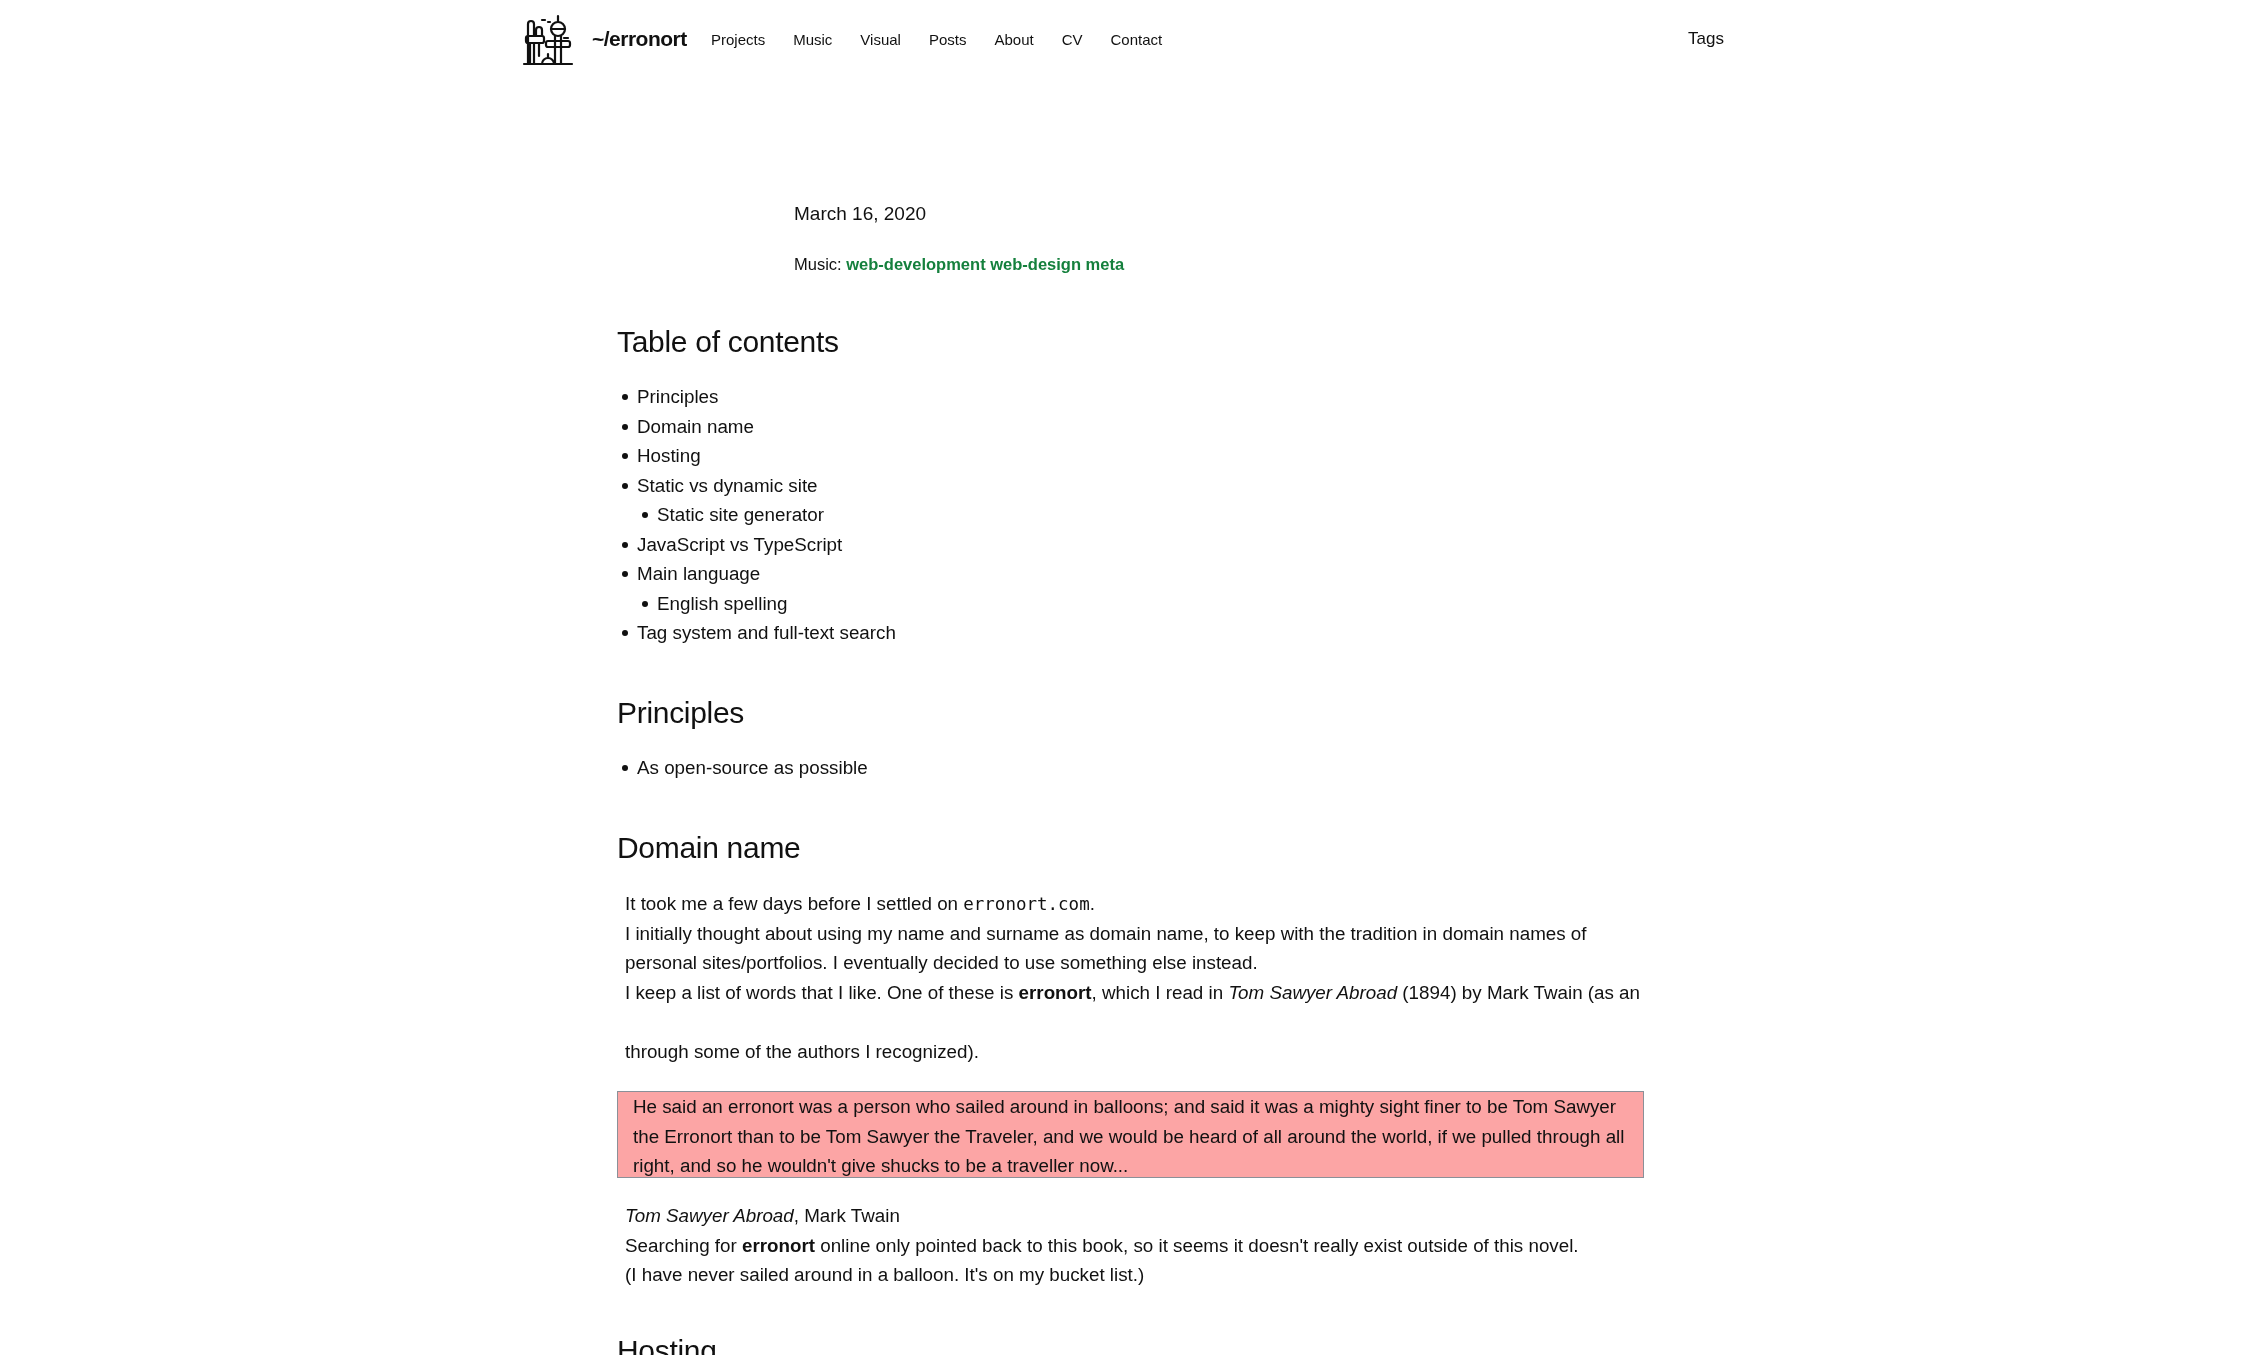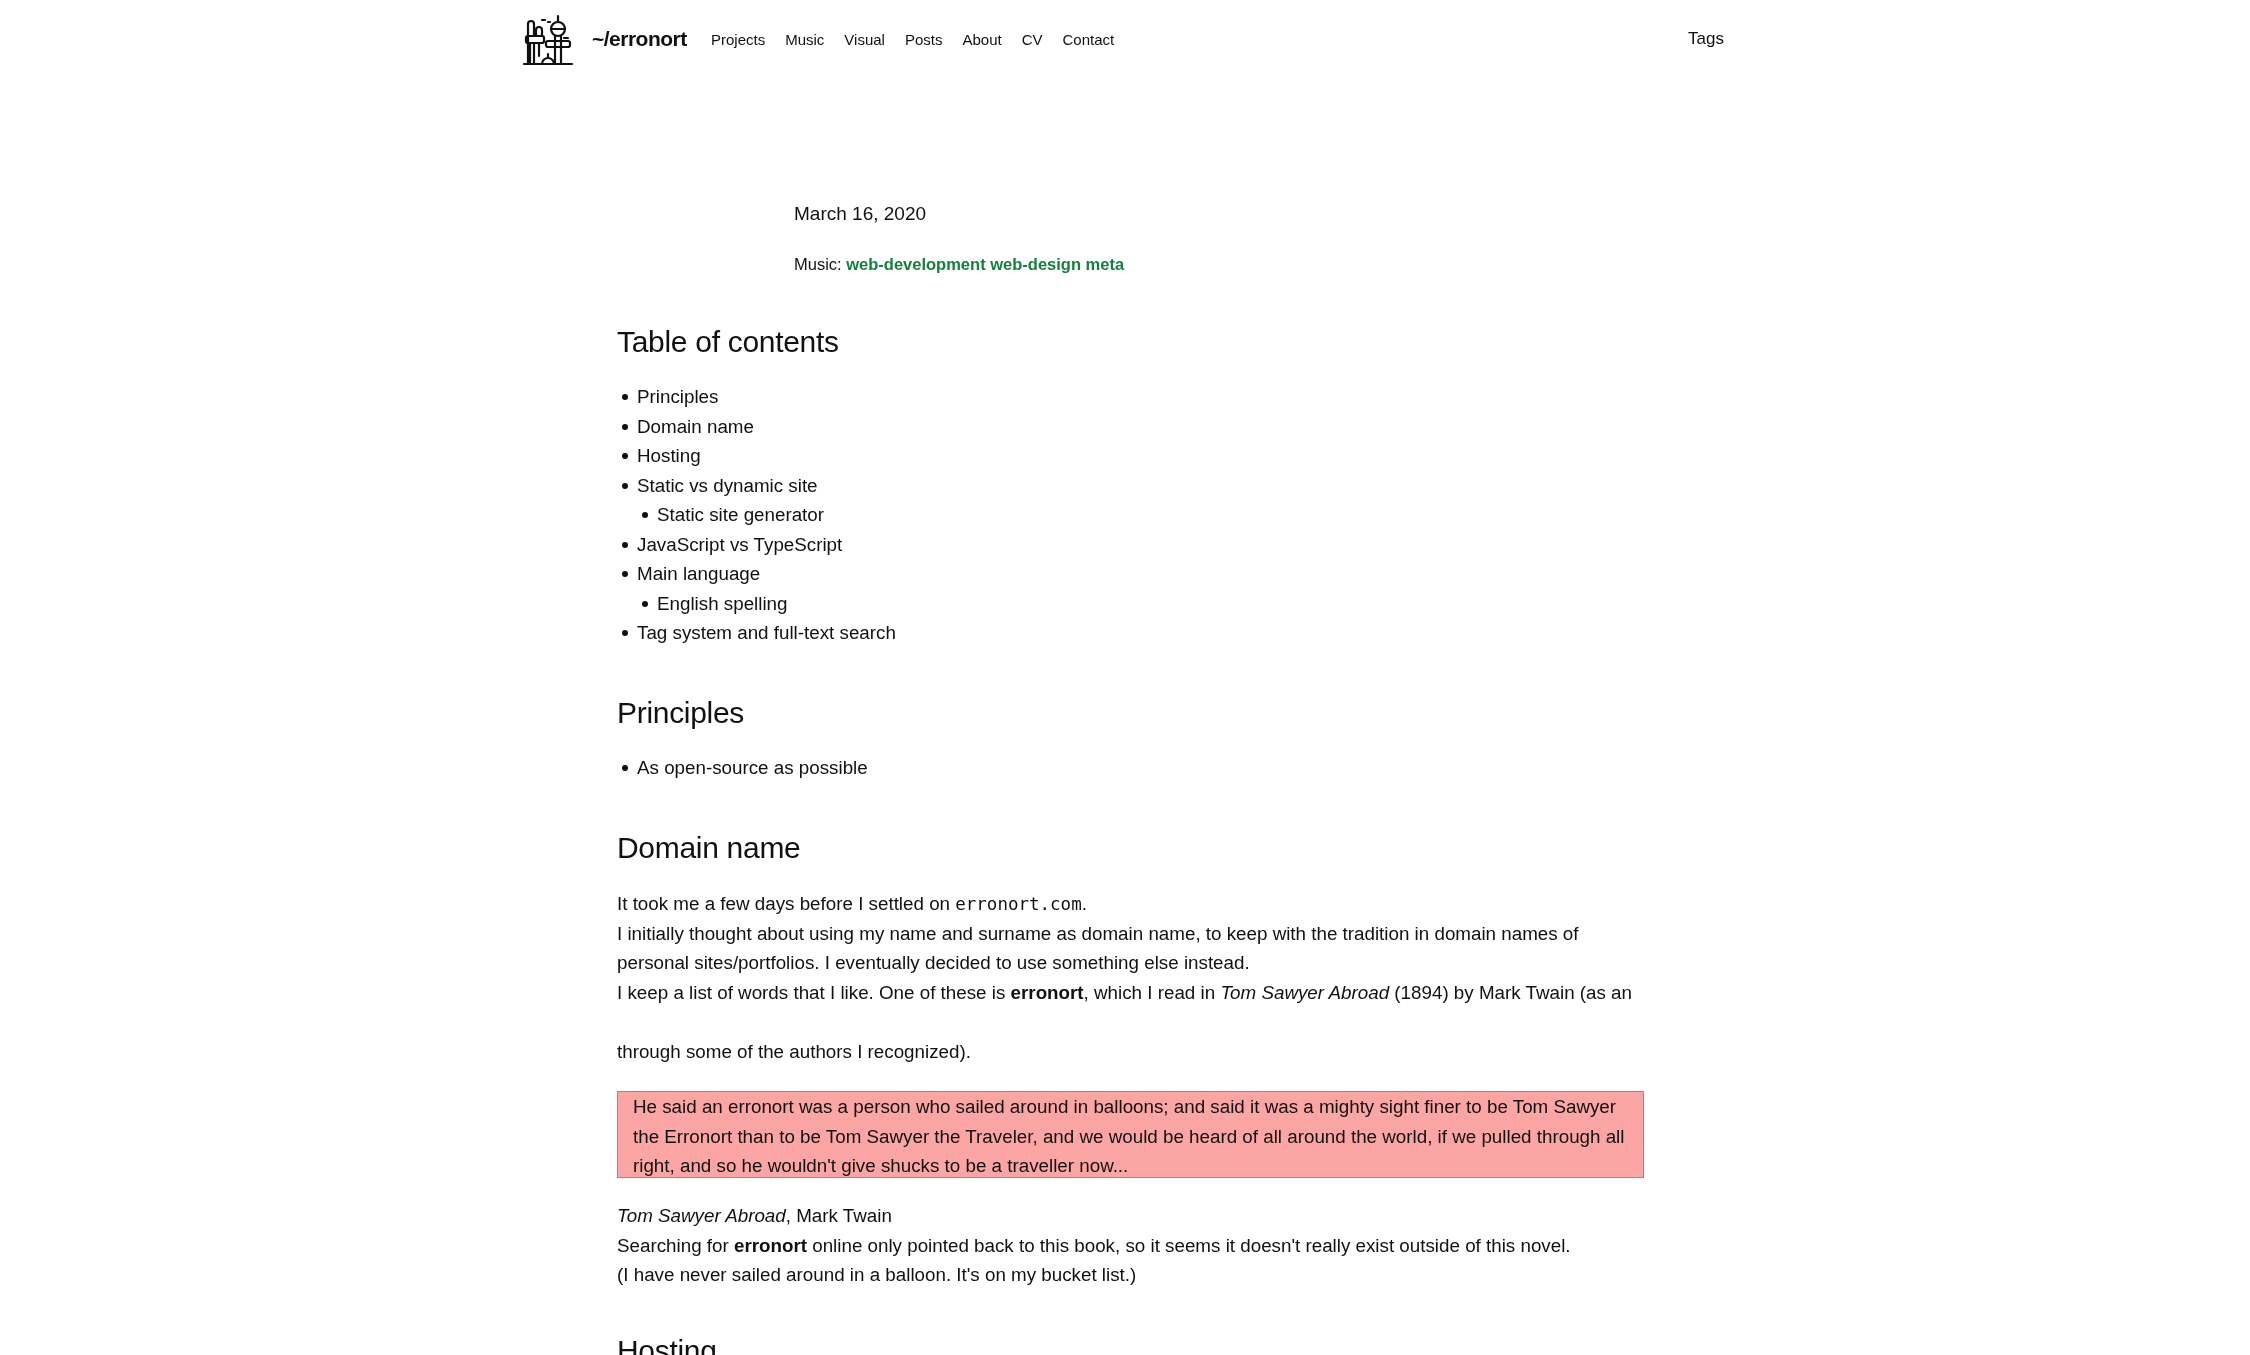--- a/index.html
+++ b/index.html
@@ -18,21 +18,21 @@
     .logo {
       position: absolute; left: 522px; top: 14px; width: 52px; height: 52px;
     }
     .brand {
       position: absolute; left: 592px; top: 27px;
       font-size: 21px; font-weight: bold; letter-spacing: -0.5px; color: #111;
       text-decoration: none;
     }
     .nav {
       position: absolute; left: 711px; top: 31px;
-      display: flex; gap: 4px;
+      display: flex; gap: 12px;
       font-size: 15px;
     }
     .nav a { color: #111; text-decoration: none; margin-right: 16px; }
     .tags-link {
       position: absolute; left: 1688px; top: 29px;
       font-size: 17px; color: #111; text-decoration: none;
     }
 
     
     .title {
@@ -69,21 +69,21 @@
     }
     ul.toc li::before, ul.plist li::before {
       content: ""; position: absolute; left: 5px; top: 12px;
       width: 6px; height: 6px; border-radius: 50%; background: #111;
     }
     ul.toc li.sub { padding-left: 40px; }
     ul.toc li.sub::before { left: 25px; }
     ul.toc a { color: #111; text-decoration: none; }
 
     .para {
-      position: absolute; left: 0; width: 1030px; margin: 0;
+      position: absolute; left: 8px; width: 1030px; margin: 0;
     }
     .mono { font-family: "DejaVu Sans Mono", "Liberation Mono", monospace; font-size: 17.5px; }
     .quote {
       position: absolute; left: 0; top: 1091px; width: 1027px; height: 87px;
       background: #fca5a5; border: 1.5px solid #8b9098;
       margin: 0; padding: 0 0 0 15px; box-sizing: border-box;
       line-height: 29.5px;
     }
     .quote p { margin: 0; padding-top: 0; }
   </style>

